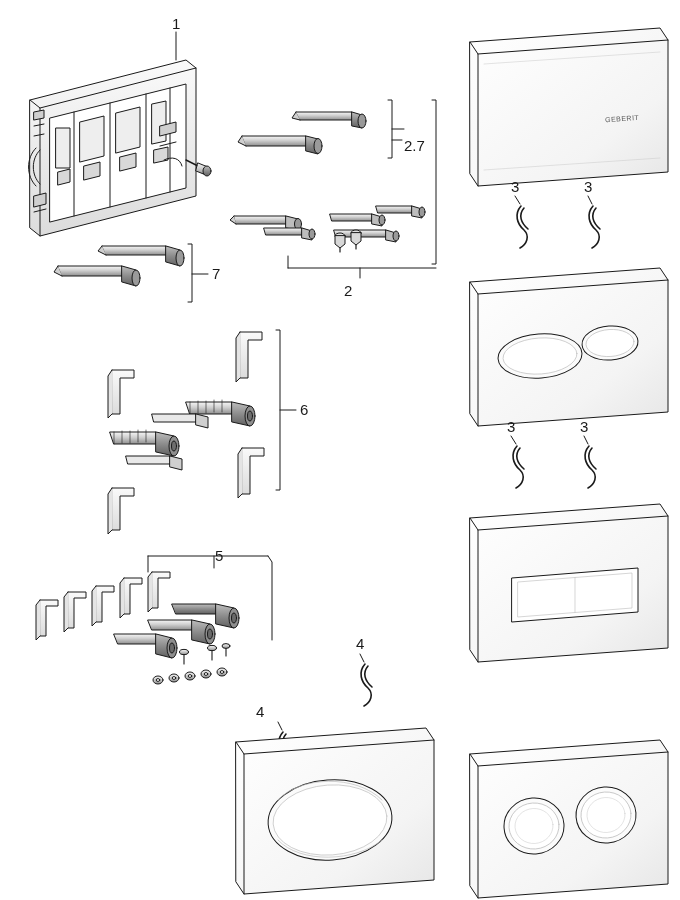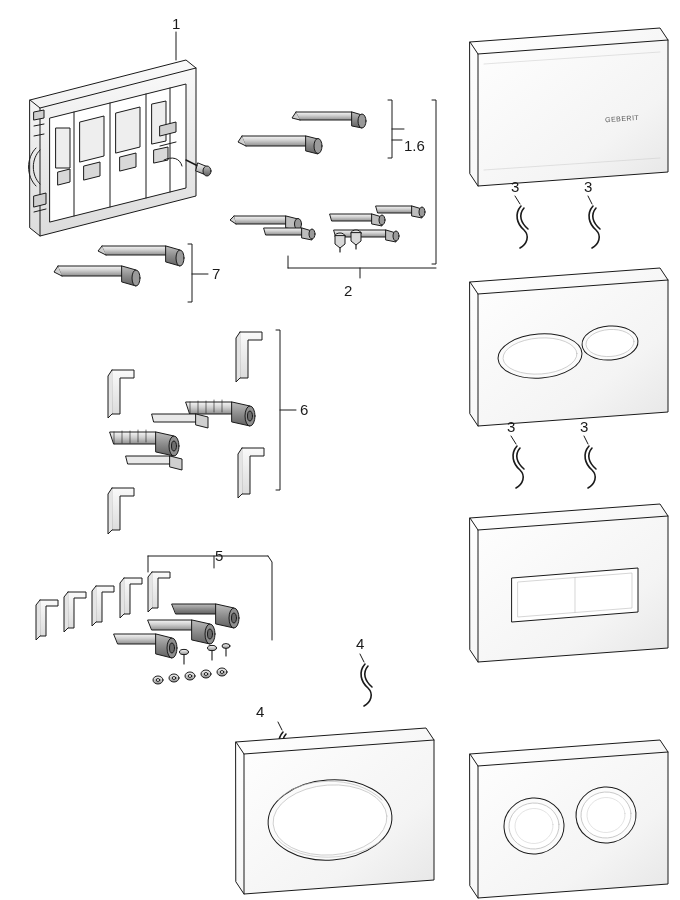--- a/index.html
+++ b/index.html
@@ -360,21 +360,21 @@
         <ellipse cx="606" cy="815" rx="25" ry="23" transform="rotate(-4 606 815)" fill="#ffffff" stroke="#bdbdbd" stroke-width="0.8"></ellipse>
         <ellipse cx="606" cy="815" rx="19" ry="17.5" transform="rotate(-4 606 815)" fill="#ffffff" stroke="#d2d2d2" stroke-width="0.6"></ellipse>
       </g>
 
     </g>
   </svg>
 
   <div class="brandmark" style="left:605px; top:115px; transform: rotate(-4deg);">GEBERIT</div>
 
   <div class="callout" style="left:172px; top:16px;">1</div>
-  <div class="callout" style="left:404px; top:138px;">1.6</div>
+  <div class="callout" style="left:404px; top:138px;">2.7</div>
   <div class="callout" style="left:344px; top:283px;">2</div>
   <div class="callout" style="left:212px; top:266px;">7</div>
   <div class="callout" style="left:300px; top:402px;">6</div>
   <div class="callout" style="left:215px; top:548px;">5</div>
   <div class="callout" style="left:511px; top:179px;">3</div>
   <div class="callout" style="left:584px; top:179px;">3</div>
   <div class="callout" style="left:507px; top:419px;">3</div>
   <div class="callout" style="left:580px; top:419px;">3</div>
   <div class="callout" style="left:356px; top:636px;">4</div>
   <div class="callout" style="left:256px; top:704px;">4</div>

